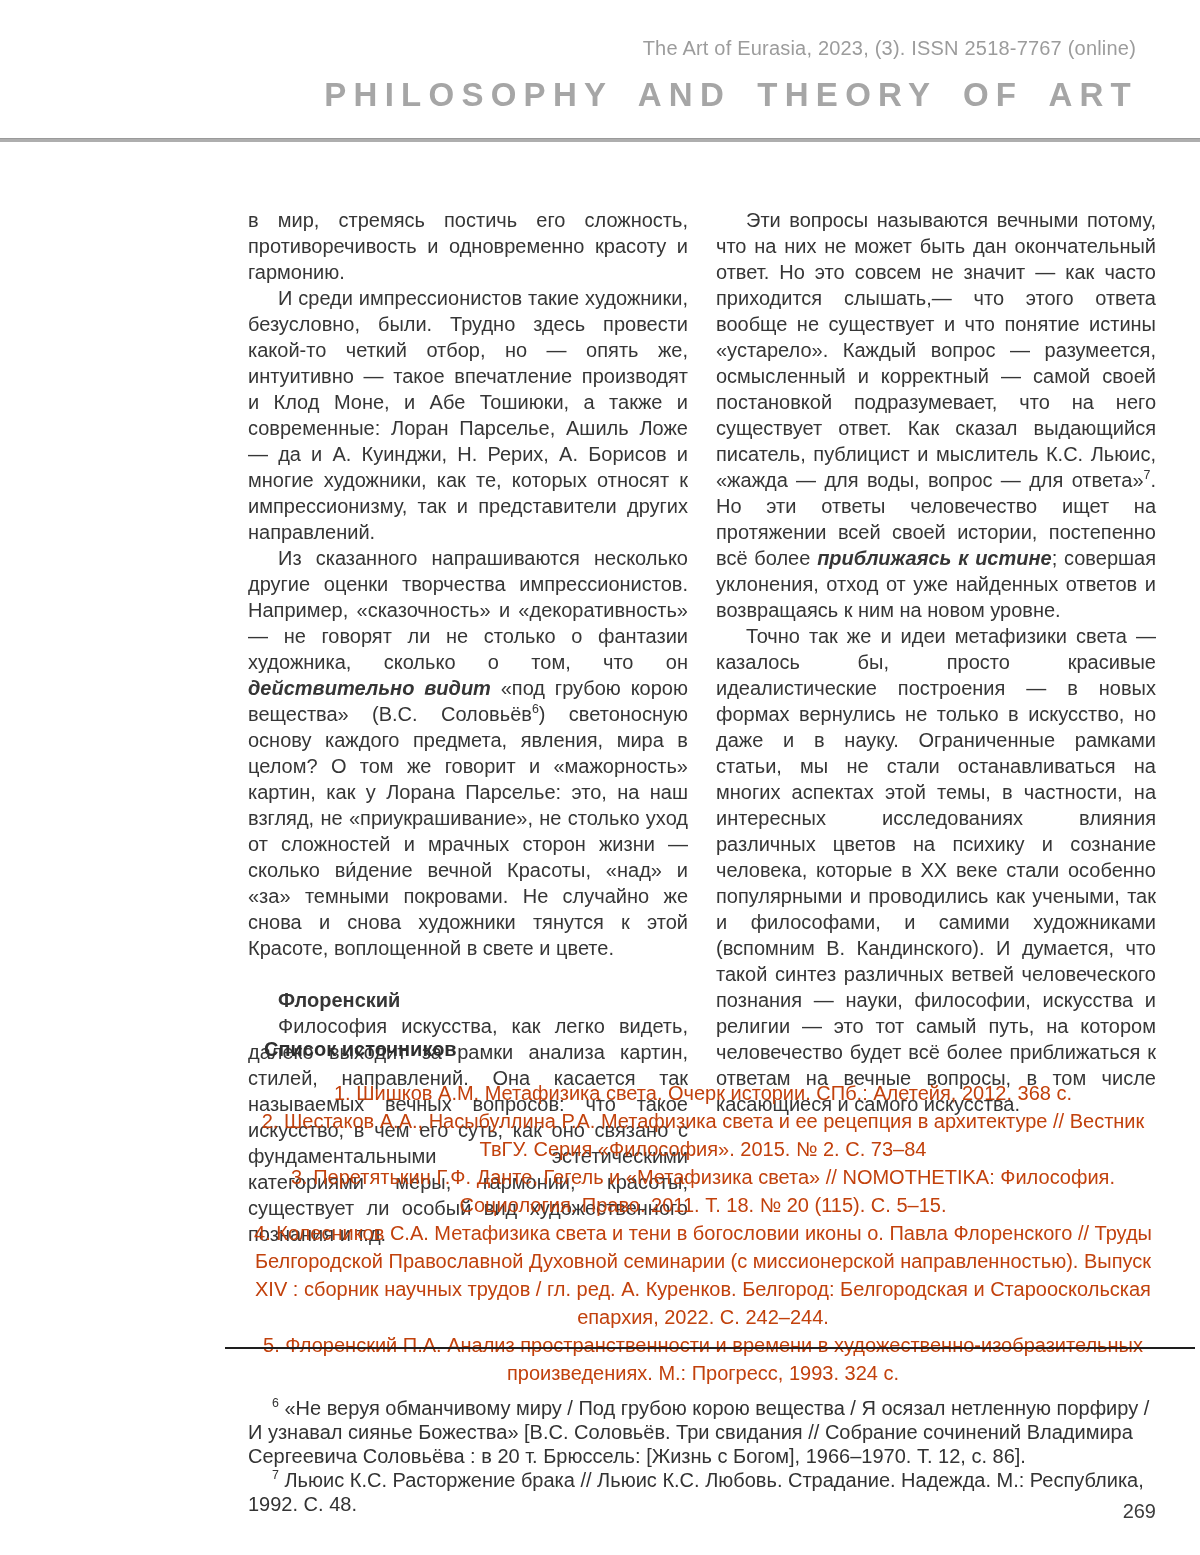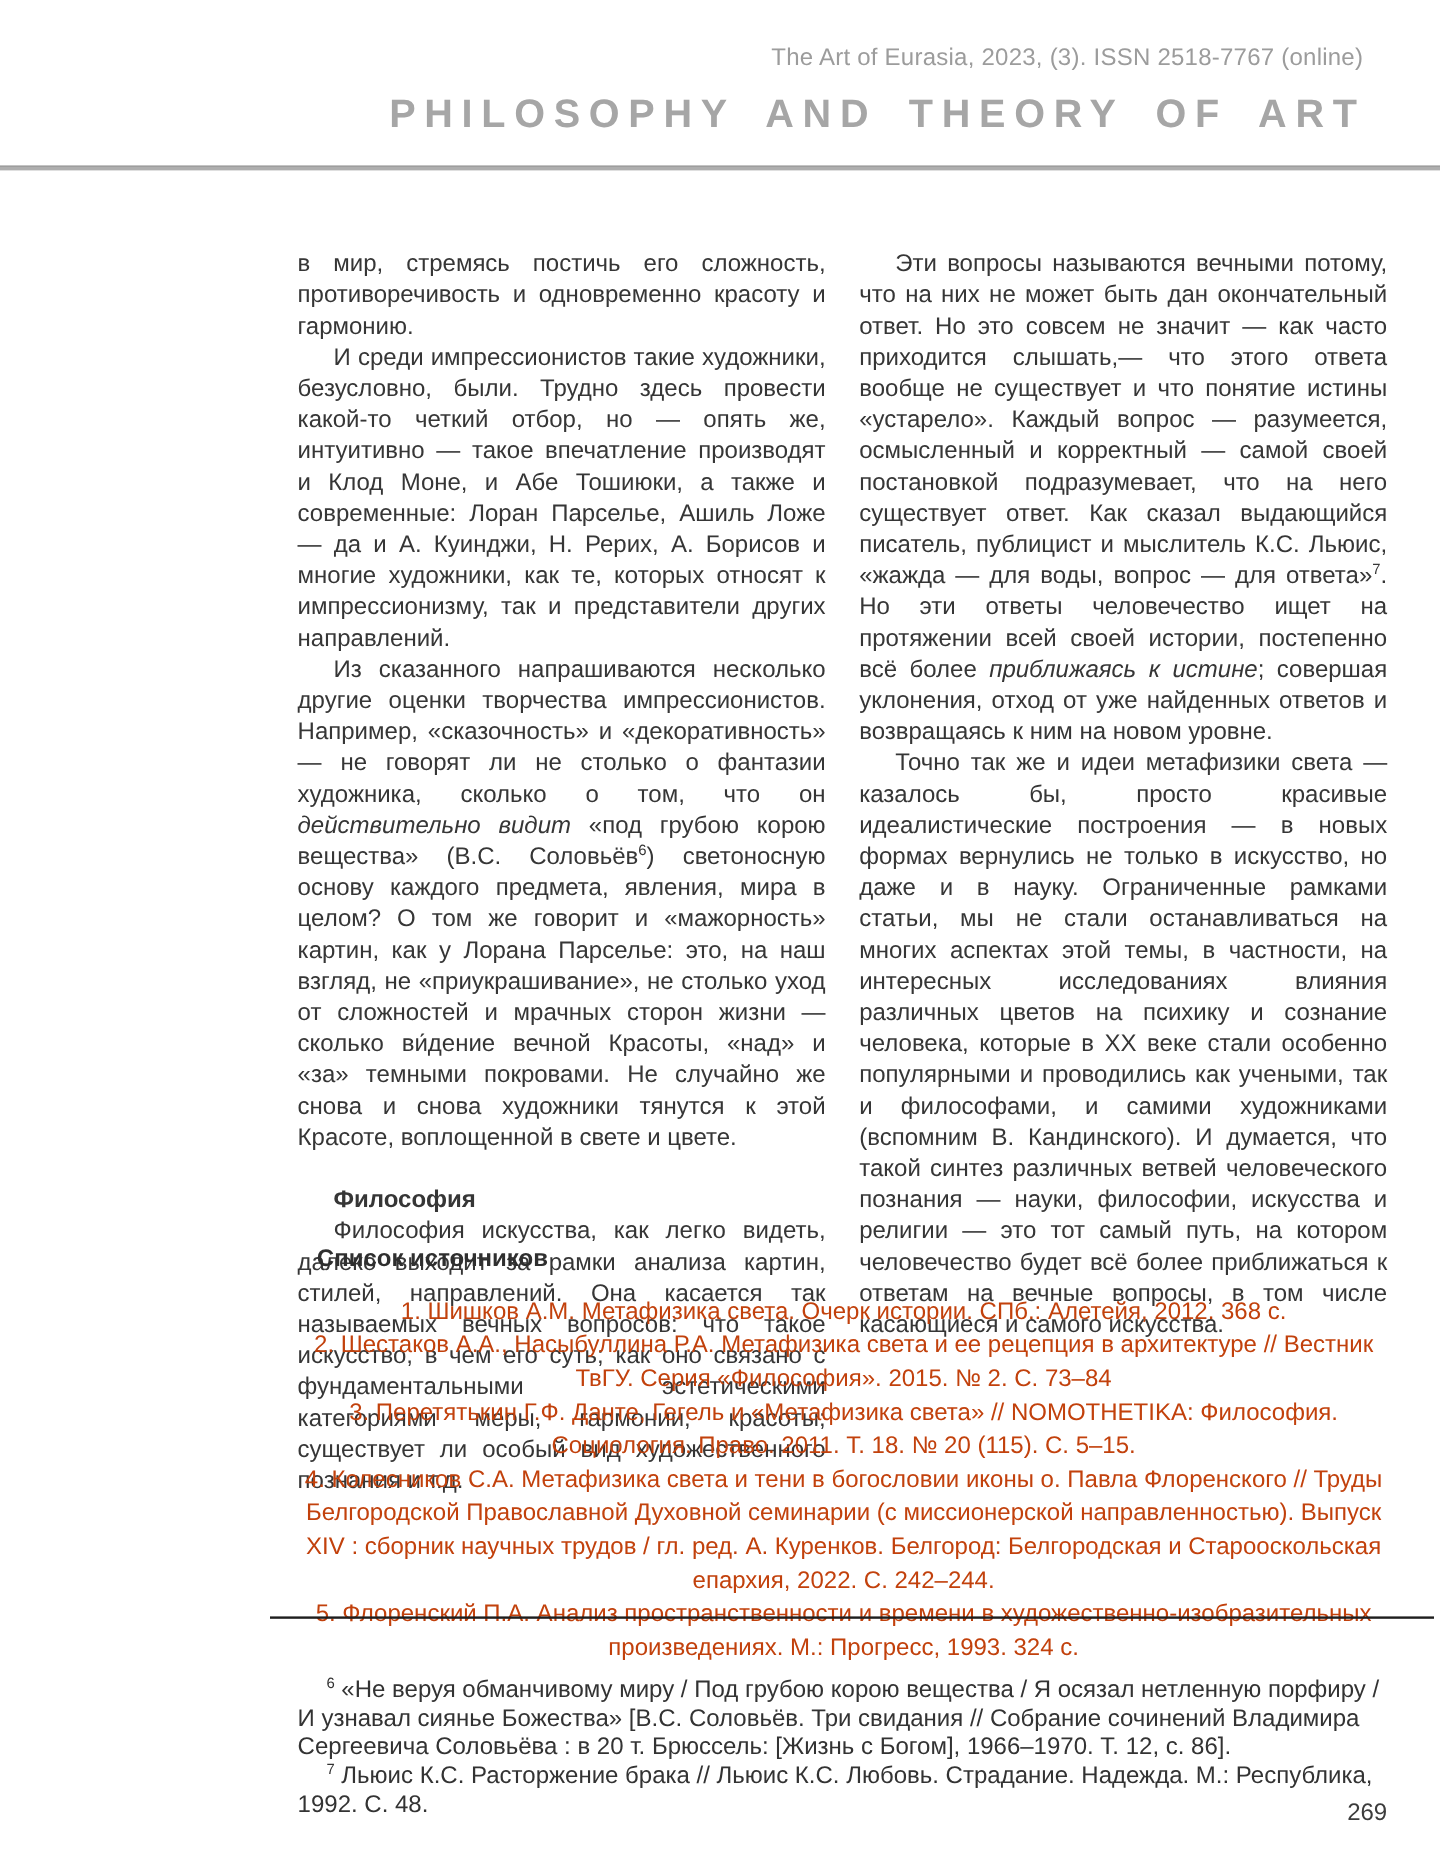--- a/index.html
+++ b/index.html
@@ -28,21 +28,21 @@
   }
   .col p.para{
     margin:0;font-size:20px;line-height:26px;text-align:justify;
     color:#363636;
   }
   .col p.indent{text-indent:30px;}
   .col p.heading{
     font-weight:bold;text-indent:30px;text-align:left;
     margin-top:26px;
   }
-  .it{font-style:italic;}
+  .it{font-style:italic;font-weight:bold;}
   .bd{font-weight:bold;}
   sup{font-size:0.62em;line-height:0;vertical-align:super;}
   .references{
     position:absolute;left:248px;top:1019px;width:910px;
   }
   .references .ref-heading{
     margin:16px;font-size:20px;font-weight:bold;line-height:28px;color:#2f2f2f;
   }
   .references p.ref-item{
     margin:0;font-size:20px;line-height:28px;text-align:center;color:#c2410c;
@@ -68,21 +68,21 @@
 
 <div class="journal-line">The Art of Eurasia, 2023, (3). ISSN 2518-7767 (online)</div>
 <div class="section-title">PHILOSOPHY AND THEORY OF ART</div>
 <div class="header-rule"></div>
 
 <div class="columns">
   <div class="col">
       <p class="para plain"><span>в мир, стремясь постичь его сложность, противоречивость и одновременно красоту и гармонию.</span></p>
       <p class="para indent"><span>И среди импрессионистов такие художники, безусловно, были. Трудно здесь провести какой-то четкий отбор, но — опять же, интуитивно — такое впечатление производят и Клод Моне, и Абе Тошиюки, а также и современные: Лоран Парселье, Ашиль Ложе — да и А. Куинджи, Н. Рерих, А. Борисов и многие художники, как те, которых относят к импрессионизму, так и представители других направлений.</span></p>
       <p class="para indent"><span>Из сказанного напрашиваются несколько другие оценки творчества импрессионистов. Например, «сказочность» и «декоративность» — не говорят ли не столько о фантазии художника, сколько о том, что он </span><span class="it">действительно видит</span><span> «под грубою корою вещества» (В.С. Соловьёв</span><sup>6</sup><span>) светоносную основу каждого предмета, явления, мира в целом? О том же говорит и «мажорность» картин, как у Лорана Парселье: это, на наш взгляд, не «приукрашивание», не столько уход от сложностей и мрачных сторон жизни — сколько ви́дение вечной Красоты, «над» и «за» темными покровами. Не случайно же снова и снова художники тянутся к этой Красоте, воплощенной в свете и цвете.</span></p>
-      <p class="para heading"><span class="bd">Философия</span></p>
+      <p class="para heading"><span class="bd">Флоренский</span></p>
       <p class="para indent"><span>Философия искусства, как легко видеть, далеко выходит за рамки анализа картин, стилей, направлений. Она касается так называемых вечных вопросов: что такое искусство, в чем его суть; как оно связано с фундаментальными эстетическими категориями меры, гармонии, красоты; существует ли особый вид художественного познания и т.д.</span></p>
     </div>
   <div class="col">
       <p class="para indent"><span>Эти вопросы называются вечными потому, что на них не может быть дан окончательный ответ. Но это совсем не значит — как часто приходится слышать,— что этого ответа вообще не существует и что понятие истины «устарело». Каждый вопрос — разумеется, осмысленный и корректный — самой своей постановкой подразумевает, что на него существует ответ. Как сказал выдающийся писатель, публицист и мыслитель К.С. Льюис, «жажда — для воды, вопрос — для ответа»</span><sup>7</sup><span>. Но эти ответы человечество ищет на протяжении всей своей истории, постепенно всё более </span><span class="it">приближаясь к истине</span><span>; совершая уклонения, отход от уже найденных ответов и возвращаясь к ним на новом уровне.</span></p>
       <p class="para indent"><span>Точно так же и идеи метафизики света — казалось бы, просто красивые идеалистические построения — в новых формах вернулись не только в искусство, но даже и в науку. Ограниченные рамками статьи, мы не стали останавливаться на многих аспектах этой темы, в частности, на интересных исследованиях влияния различных цветов на психику и сознание человека, которые в XX веке стали особенно популярными и проводились как учеными, так и философами, и самими художниками (вспомним В. Кандинского). И думается, что такой синтез различных ветвей человеческого познания — науки, философии, искусства и религии — это тот самый путь, на котором человечество будет всё более приближаться к ответам на вечные вопросы, в том числе касающиеся и самого искусства.</span></p>
     </div>
 </div>
 
 <div class="references">
   <p class="ref-heading">Список источников</p>

